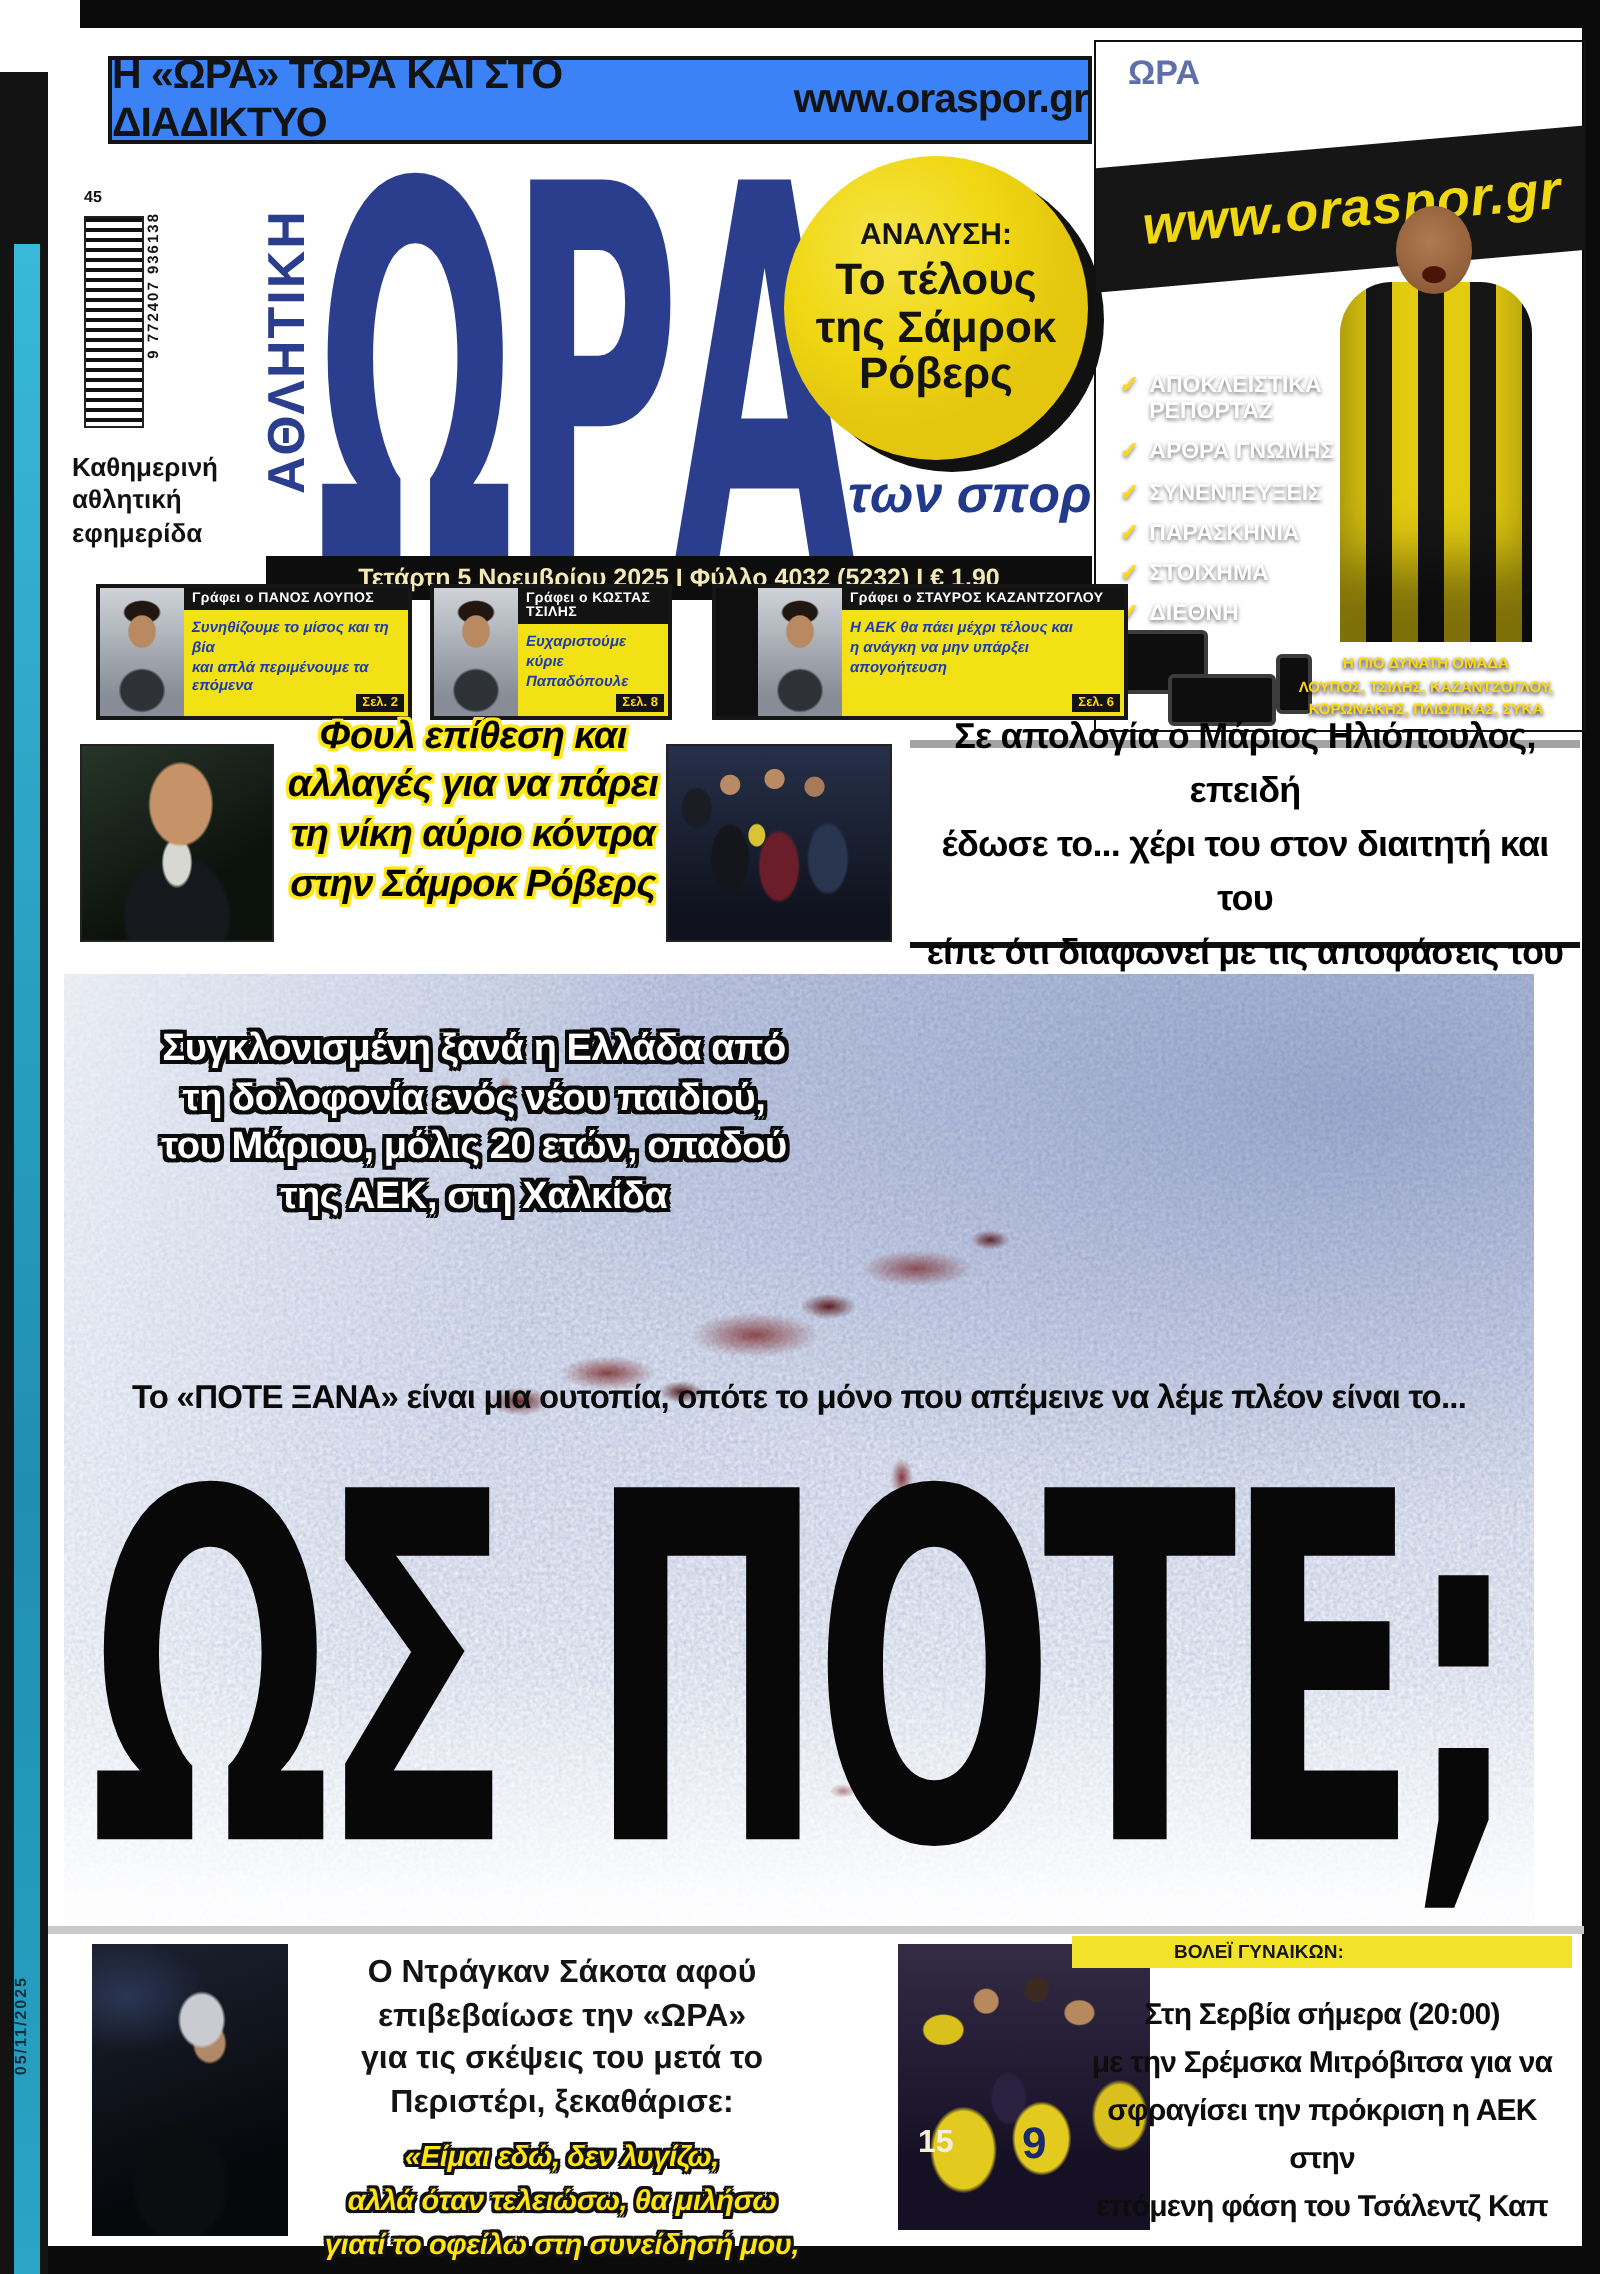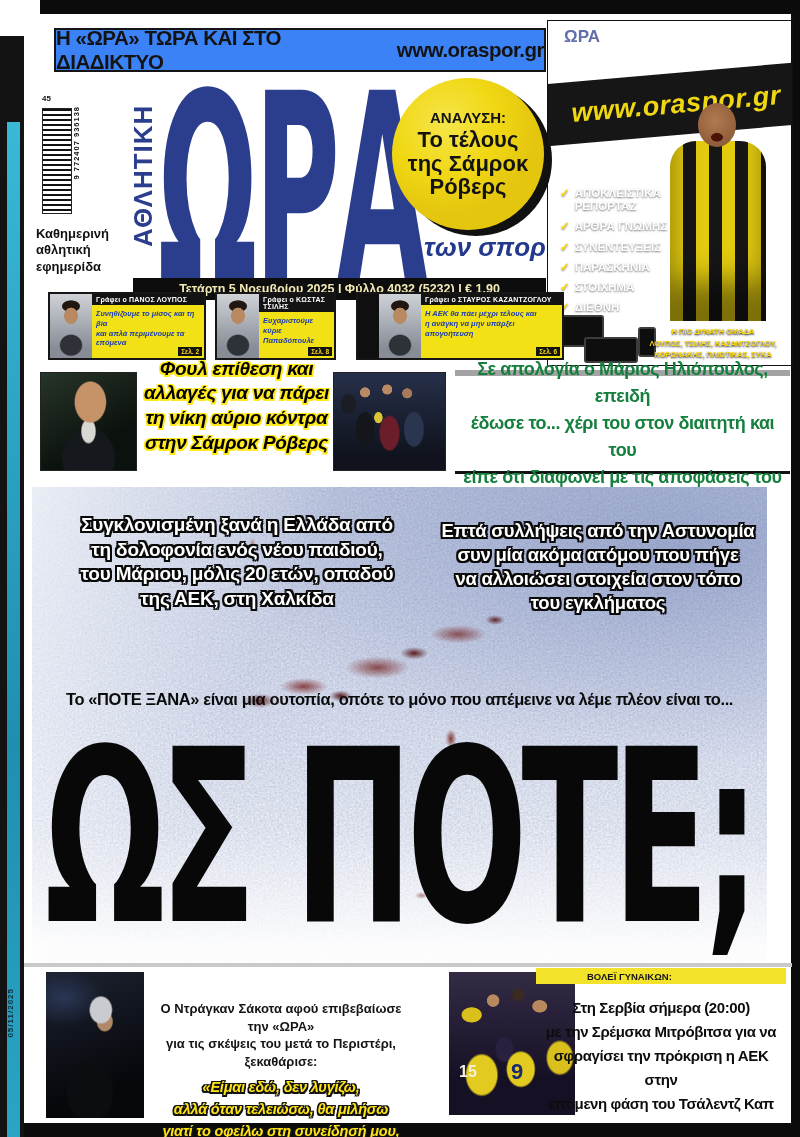--- a/index.html
+++ b/index.html
@@ -99,23 +99,23 @@
   .brief-right-photo{left:333px;top:372px;width:113px;height:99px;border:1px solid #222;box-sizing:border-box;
       background:radial-gradient(12px 16px at 13% 32%,#1a1d24 60%,transparent 66%),
                  radial-gradient(8px 8px at 28% 20%,#b98a64 60%,transparent 66%),
                  radial-gradient(8px 8px at 48% 17%,#b98a64 60%,transparent 66%),
                  radial-gradient(8px 8px at 66% 21%,#a87a58 60%,transparent 66%),
                  radial-gradient(15px 27px at 28% 58%,#15161c 60%,transparent 66%),
                  radial-gradient(16px 28px at 50% 62%,#6b1e2a 58%,transparent 66%),
                  radial-gradient(16px 28px at 72% 58%,#2a3550 58%,transparent 66%),
                  radial-gradient(6px 8px at 40% 46%,#d8c435 65%,transparent 75%),
                  linear-gradient(180deg,#26304a,#10131d 85%);}
-  .brief-right-box{left:455px;top:370px;width:335px;height:104px;border-top:6px solid #a3a3a3;border-bottom:3px solid #111;
+  .brief-right-box{left:455px;top:370px;width:335px;height:104px;border-top:4px solid #a3a3a3;border-bottom:3px solid #111;
       box-sizing:border-box;display:flex;align-items:center;justify-content:center;text-align:center;
-      font-size:18px;font-weight:800;color:#15803d;line-height:1.5;letter-spacing:-0.4px;}
+      font-size:18px;font-weight:800;color:#000000;line-height:1.5;letter-spacing:-0.4px;}
 
   
   .hero{left:32px;top:487px;width:735px;height:475px;background:#cfd8ea;overflow:hidden;}
   .hero-tint{position:absolute;inset:0;
       background:linear-gradient(115deg,rgba(255,255,255,.7),rgba(255,255,255,0) 32%),
                  radial-gradient(620px 300px at 88% 14%,rgba(86,106,166,.38),transparent 70%),
                  linear-gradient(180deg,rgba(116,136,188,.30) 0%,rgba(150,166,210,.16) 45%,
                                  rgba(255,255,255,.12) 72%,rgba(255,255,255,.92) 97%);}
   .hero-blood{position:absolute;inset:0;background:
       radial-gradient(22px 10px at 31% 45%,rgba(90,12,12,.85),transparent 70%),
@@ -145,21 +145,21 @@
   .divider{left:24px;top:963px;width:768px;height:4px;background:#c9c9c9;}
 
   
   .bl-photo{left:46px;top:972px;width:98px;height:146px;
       background:radial-gradient(20px 24px at 56% 26%,#c9cbd0 52%,transparent 60%),
                  radial-gradient(14px 17px at 60% 34%,#b08968 52%,transparent 62%),
                  radial-gradient(36px 46px at 45% 82%,#0c0d10 60%,transparent 68%),
                  radial-gradient(60px 40px at 18% 18%,rgba(60,80,130,.5),transparent 70%),
                  linear-gradient(160deg,#1c2230,#07080c 75%);}
   .bl-text{left:150px;top:976px;width:262px;text-align:center;}
-  .bl-intro{font-size:13px;font-weight:700;color:#141414;line-height:1.35;margin-top:24px;}
+  .bl-intro{font-size:16px;font-weight:700;color:#141414;line-height:1.35;}
   .bl-quote{margin-top:7px;font-size:14.5px;font-weight:800;font-style:italic;color:#ffe414;
       line-height:1.5;letter-spacing:-0.2px;
       text-shadow:-1.5px -1.5px 0 #111,1.5px -1.5px 0 #111,-1.5px 1.5px 0 #111,1.5px 1.5px 0 #111,
                   0 -1.5px 0 #111,0 1.5px 0 #111,-1.5px 0 0 #111,1.5px 0 0 #111;}
 
   
   .br-photo{left:405px;top:972px;width:126px;height:143px;overflow:hidden;
       background:radial-gradient(16px 12px at 18% 30%,#d9c01d 60%,transparent 66%),
                  radial-gradient(10px 10px at 35% 20%,#b9895e 58%,transparent 66%),
                  radial-gradient(10px 10px at 55% 16%,#3a2a22 58%,transparent 66%),
@@ -311,24 +311,20 @@
         </feComponentTransfer>
       </filter>
       <rect width="735" height="475" filter="url(#grain)"></rect>
     </svg>
     <div class="hero-tint"></div>
     <div class="hero-blood"></div>
     <div class="deck deck-left pre">Συγκλονισμένη ξανά η Ελλάδα από
 τη δολοφονία ενός νέου παιδιού,
 του Μάριου, μόλις 20 ετών, οπαδού
 της ΑΕΚ, στη Χαλκίδα</div>
-    <div class="deck deck-right pre">Επτά συλλήψεις από την Αστυνομία
-συν μία ακόμα ατόμου που πήγε
-να αλλοιώσει στοιχεία στον τόπο
-του εγκλήματος</div>
     <div class="hero-lead">Το «ΠΟΤΕ ΞΑΝΑ» είναι μια ουτοπία, οπότε το μόνο που απέμεινε να λέμε πλέον είναι το...</div>
     <div class="hero-headline-wrap">
       <span class="hero-headline">ΩΣ ΠΟΤΕ;</span>
     </div>
   </div>
 
   <div class="abs divider"></div>
 
   <div class="abs bl-photo"></div>
   <div class="abs bl-text">

